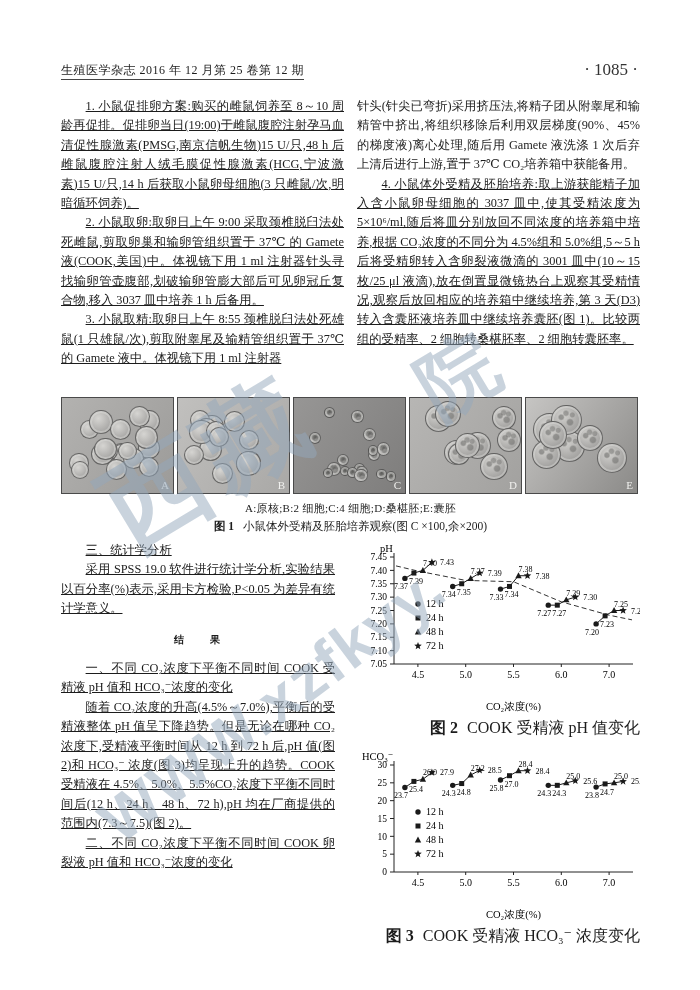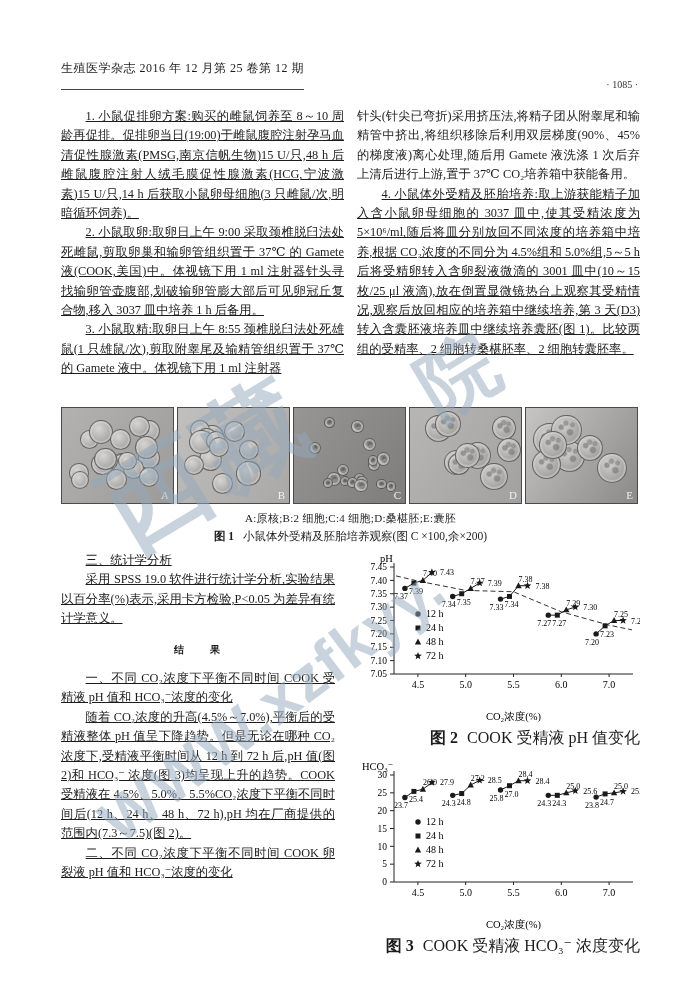--- a/index.html
+++ b/index.html
@@ -7,22 +7,22 @@
   .page {
     position:relative; width:700px; height:990px; margin:0 auto;
     background:#ffffff; color:#1c1c1c; overflow:hidden;
     font-family:"Liberation Serif","DejaVu Serif",serif;
   }
   .content { position:relative; padding:60px 60px 0 61px; z-index:1; }
 
   
   .hdr { display:flex; justify-content:space-between; align-items:flex-end;
          font-size:12px; margin-bottom:17px; }
-  .hdr-left { border-bottom:1px solid #444; padding-bottom:12px; letter-spacing:.5px; }
-  .hdr-right { font-size:10px; color:#333; padding-right:2px; }
+  .hdr-left { border-bottom:1px solid #444; padding-bottom:0; letter-spacing:.5px; }
+  .hdr-right { font-size:17px; color:#333; padding-right:2px; }
 
   
   .cols { display:flex; gap:13px; }
   .col { width:283px; font-size:12.3px; line-height:19.4px; text-align:justify; }
   .col p.p  { text-indent:2em;text-decoration:underline; }
   .col p.pn { text-indent:0; }
   .col p.h  { text-align:center; font-weight:bold; text-indent:0;
               font-size:10px; margin:11px 0 10px 0; letter-spacing:2px; }
   .cols-top { height:292px; overflow:hidden; }
 

